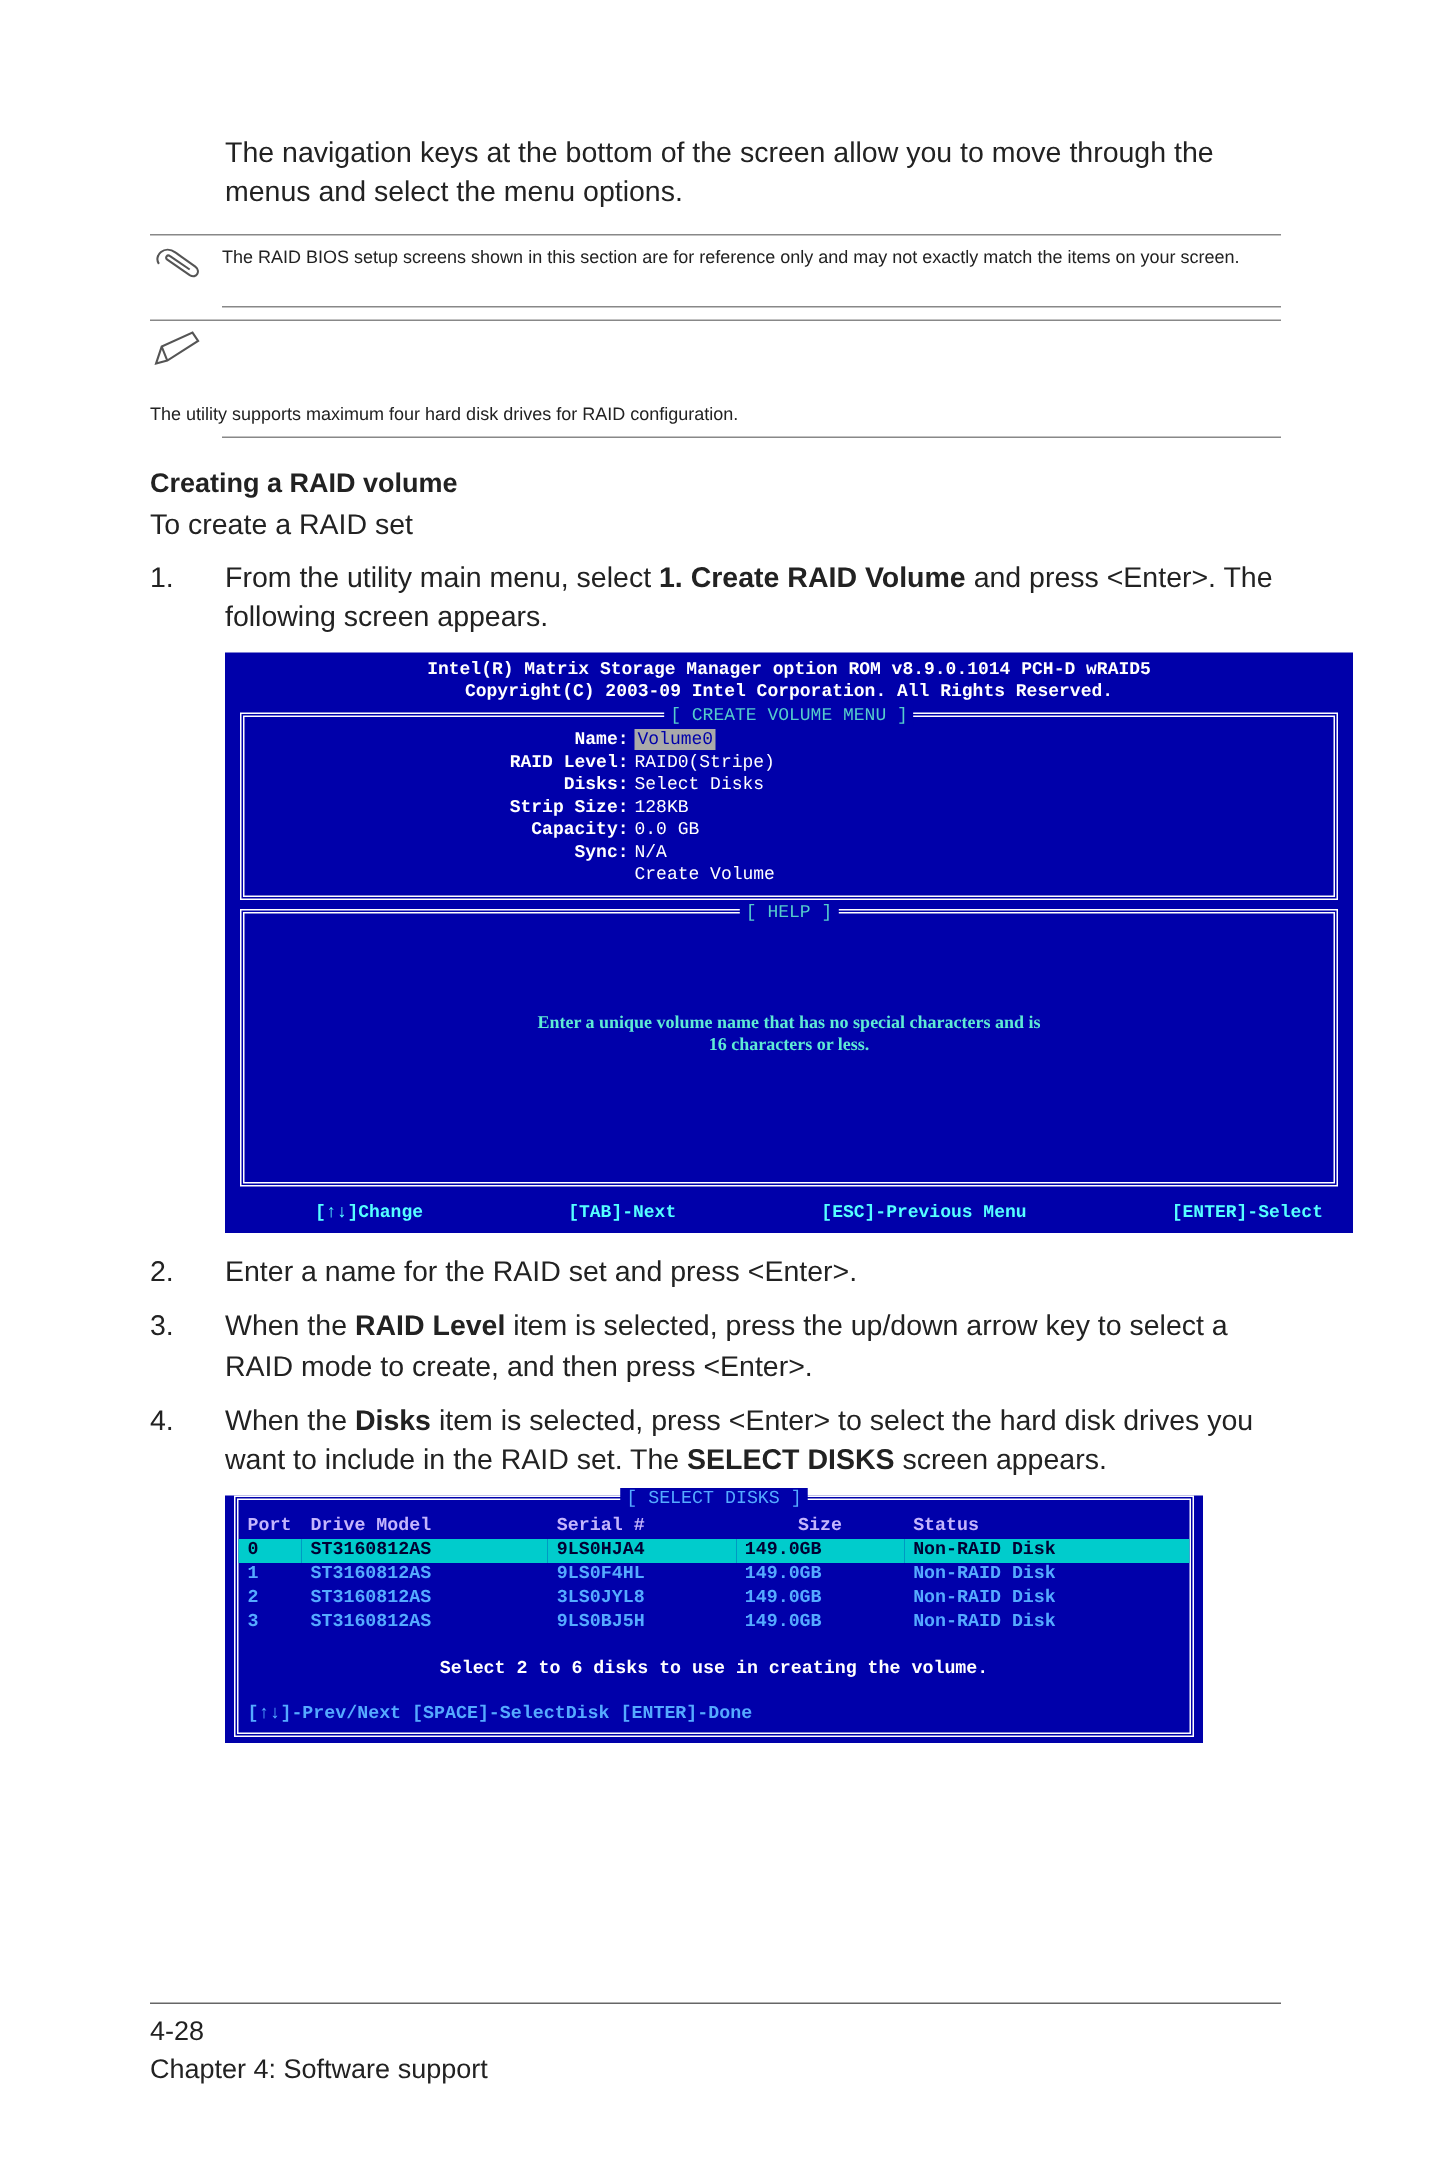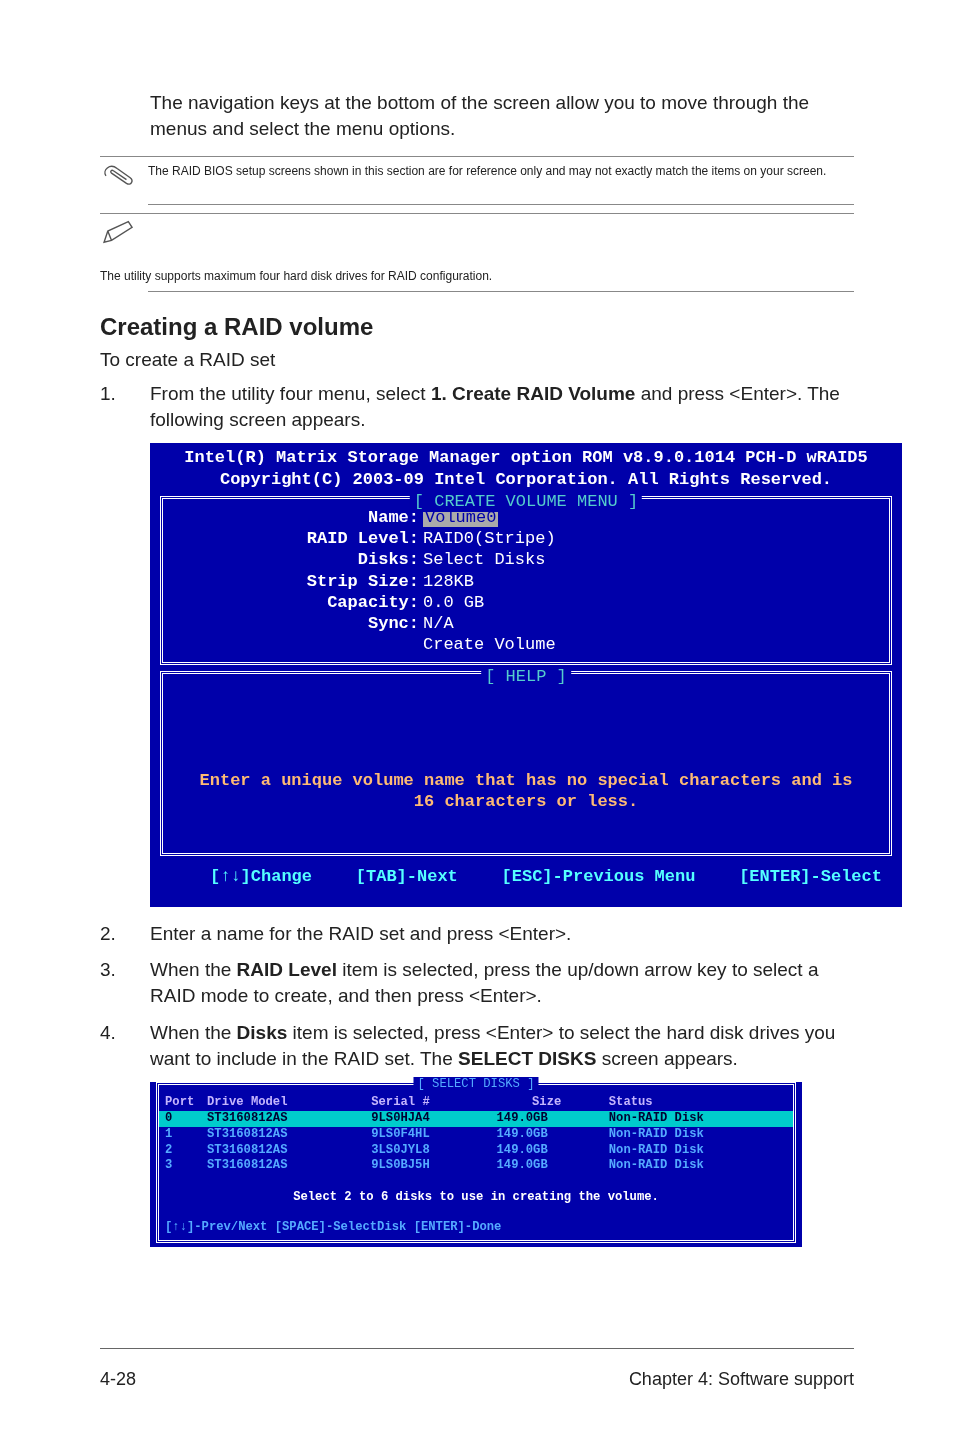--- a/index.html
+++ b/index.html
@@ -13,70 +13,70 @@
     font-size: 19px;
     line-height: 1.38;
     position: relative;
   }
   .para { margin-left: 50px; margin-bottom: 14px; }
   .note-row { display: flex; align-items: flex-start; margin: 8px 0 4px 0; border-top: 1px solid #888; padding-top:4px;}
   .note-icon { width: 48px; flex: 0 0 48px; text-align:left; font-size: 28px; color:#666;}
   .note-icon svg { width: 38px; height: 28px; stroke:#555; fill:none; stroke-width:1.5;}
   .note-text { flex: 1; padding-top: 2px; padding-bottom: 2px; font-size:12px;}
   .note-sep { border-top:1px solid #888; margin:2px 0 2px 48px;}
-  h3.section-heading { font-size: 24px; font-weight: bold; margin-top: 18px; margin-bottom: 4px;}
+  h3.section-heading { font-size: 18px; font-weight: bold; margin-top: 18px; margin-bottom: 4px;}
   .plain { margin-bottom: 8px; }
   ol { list-style: none; margin-top:4px;}
   ol > li { display: flex; margin-bottom: 10px; }
   ol > li .num { width: 50px; flex: 0 0 50px; }
   ol > li .txt { flex: 1; }
   .bios {
     width: 752px;
     margin-left: 50px;
     margin-top: 6px;
     margin-bottom: 14px;
     background: #0000aa;
     color: #fff;
     font-family: "Courier New", monospace;
-    font-size: 17px;
+    font-size: 12px;
     line-height: 1.25;
-    padding-bottom: 16px;
+    padding-bottom: 2px;
   }
   .bios-header { text-align: center; color: #fff; padding: 4px 0 4px 0; font-weight: bold;}
   .bios-box { border: 3px double #fff; margin: 2px 10px; position: relative; }
   .bios-title { color: #55cccc; position: absolute; top:-8px; left:50%; transform:translateX(-50%); background:#0000aa; padding: 0 4px;}
   .bios-field-row { display: flex; }
   .bios-labels { width: 260px; text-align: right; padding-right: 4px; font-weight:bold;}
   .bios-values { flex:1; text-align:left; font-weight:normal;}
   .bios-values .hl { background:#aaa; color:#0000aa; padding:0 2px;}
   .bios-help { border: 3px double #fff; margin: 6px 10px 4px 10px; height: 185px; position:relative; text-align:center;}
   .bios-help .bios-title{top:-8px;}
-  .bios-help-text { color:#fdba74; margin-top:96px; font-weight:bold;}
+  .bios-help-text { color:#5eead4; margin-top:65px; font-weight:bold;font-family:Liberation Serif, serif;}
   .bios-footer { display:flex; color:#55ffff; font-weight:bold; padding: 6px 20px 4px 60px; justify-content: space-between;}
   .bios-sm {
     width: 652px;
     margin-left: 50px;
     background: #0000aa;
     color:#fff;
     font-family:"Courier New", monospace;
     font-size: 12.2px;
     line-height:1.3;
     padding-bottom:2px;
   }
   .bios-sm-box { border:3px double #fff; margin:2px 6px; position:relative; padding-bottom:4px;}
   .bios-sm table { width:100%; border-collapse: collapse; margin-top:10px;}
   .bios-sm th { color:#c4b5fd; text-align:left; padding:0 6px; font-weight:bold;margin-left:28px;}
   .bios-sm td { padding:0 6px; color:#5af; font-weight:bold;}
   .bios-sm tr.sel td { background:#0cc; color:#003;}
   .bios-sm-help { color:#fff; text-align:center; font-weight:bold; margin:16px 0 14px 0;}
   .bios-sm-footer { color:#5af; font-weight:bold; padding-left:6px; }
   .page-footer {
     position:absolute; bottom:46px; left:100px; right:100px;
-    border-top:1px solid #666; padding-top:18px;
-    display:flex; justify-content:space-between; font-size:18px;
+    border-top:1px solid #666; padding-top:6px;
+    display:flex; justify-content:space-between; font-size:18px;flex-direction:column;
   }
   b,strong{font-weight:bold;}
 </style>
 </head>
 <body>
 
 <div class="para">The navigation keys at the bottom of the screen allow you to move through the menus and select the menu options.</div>
 
 <div class="note-row">
   <div class="note-icon">
@@ -97,21 +97,21 @@
 </div>
 <div class="note-sep" style="margin-bottom:14px;"></div>
 
 <h3 class="section-heading">Creating a RAID volume</h3>
 <div class="plain">To create a RAID set</div>
 
 <ol>
   <li>
     <span class="num">1.</span>
     <span class="txt">
-      <span>From the utility four menu, select </span><b>1. Create RAID Volume</b><span> and press &lt;Enter&gt;. The following screen appears.</span>
+      <span>From the utility main menu, select </span><b>1. Create RAID Volume</b><span> and press &lt;Enter&gt;. The following screen appears.</span>
     </span>
   </li>
 </ol>
 
 <div class="bios">
   <div class="bios-header">
     <div>Intel(R) Matrix Storage Manager option ROM v8.9.0.1014 PCH-D wRAID5</div>
     <div>Copyright(C) 2003-09 Intel Corporation.  All Rights Reserved.</div>
   </div>
   <div class="bios-box">

